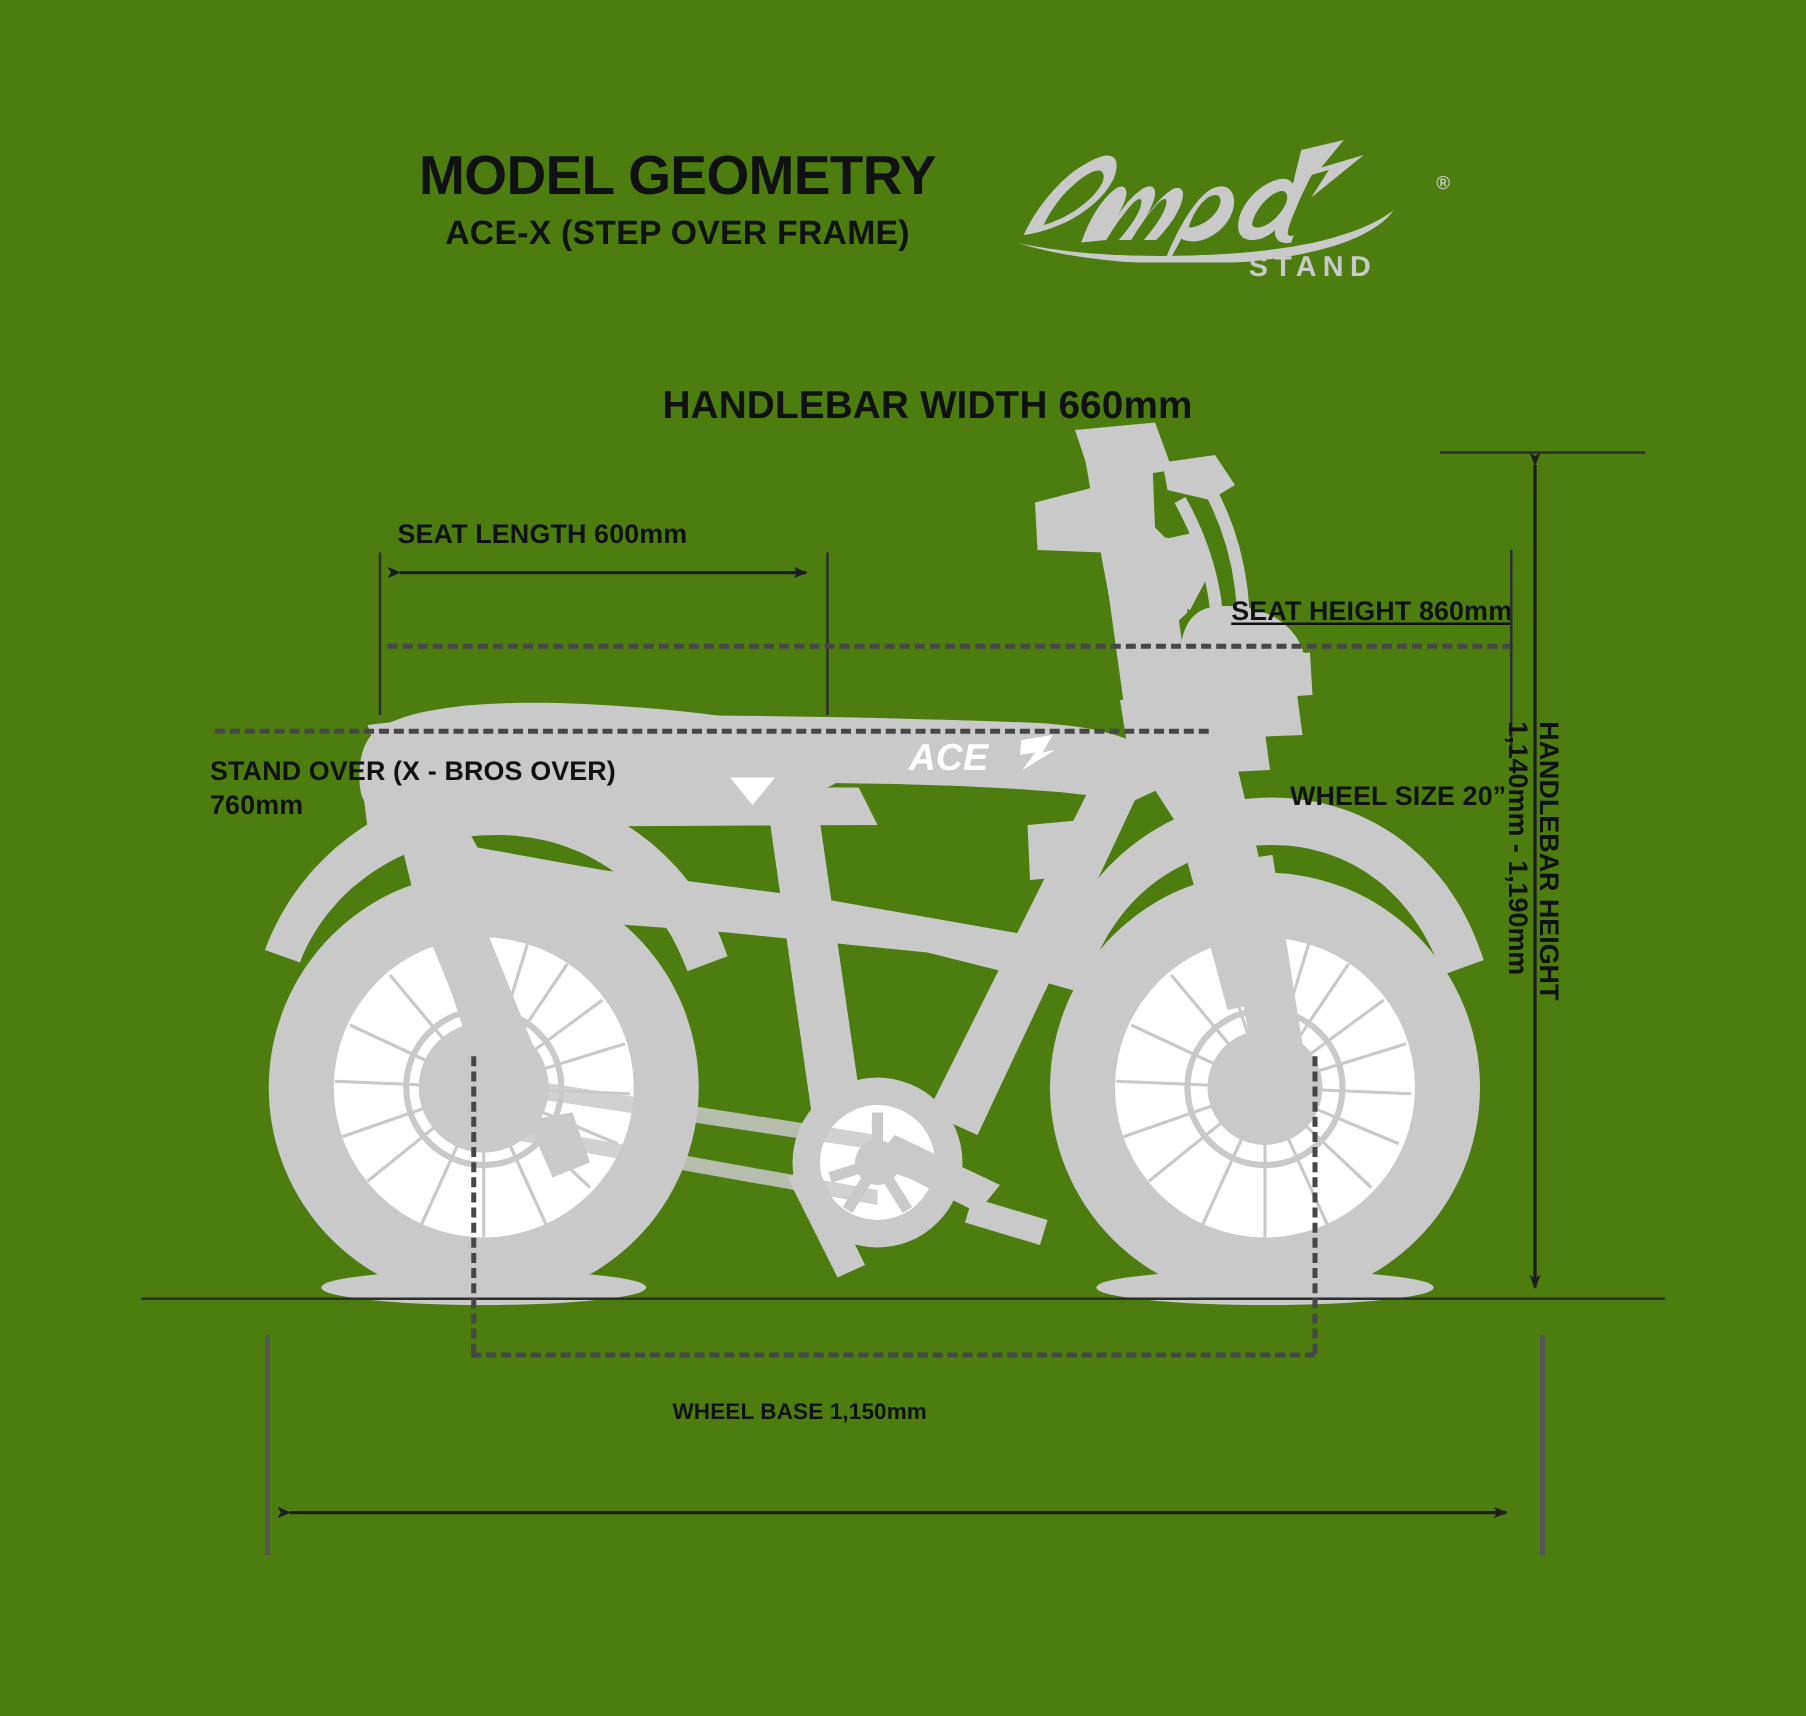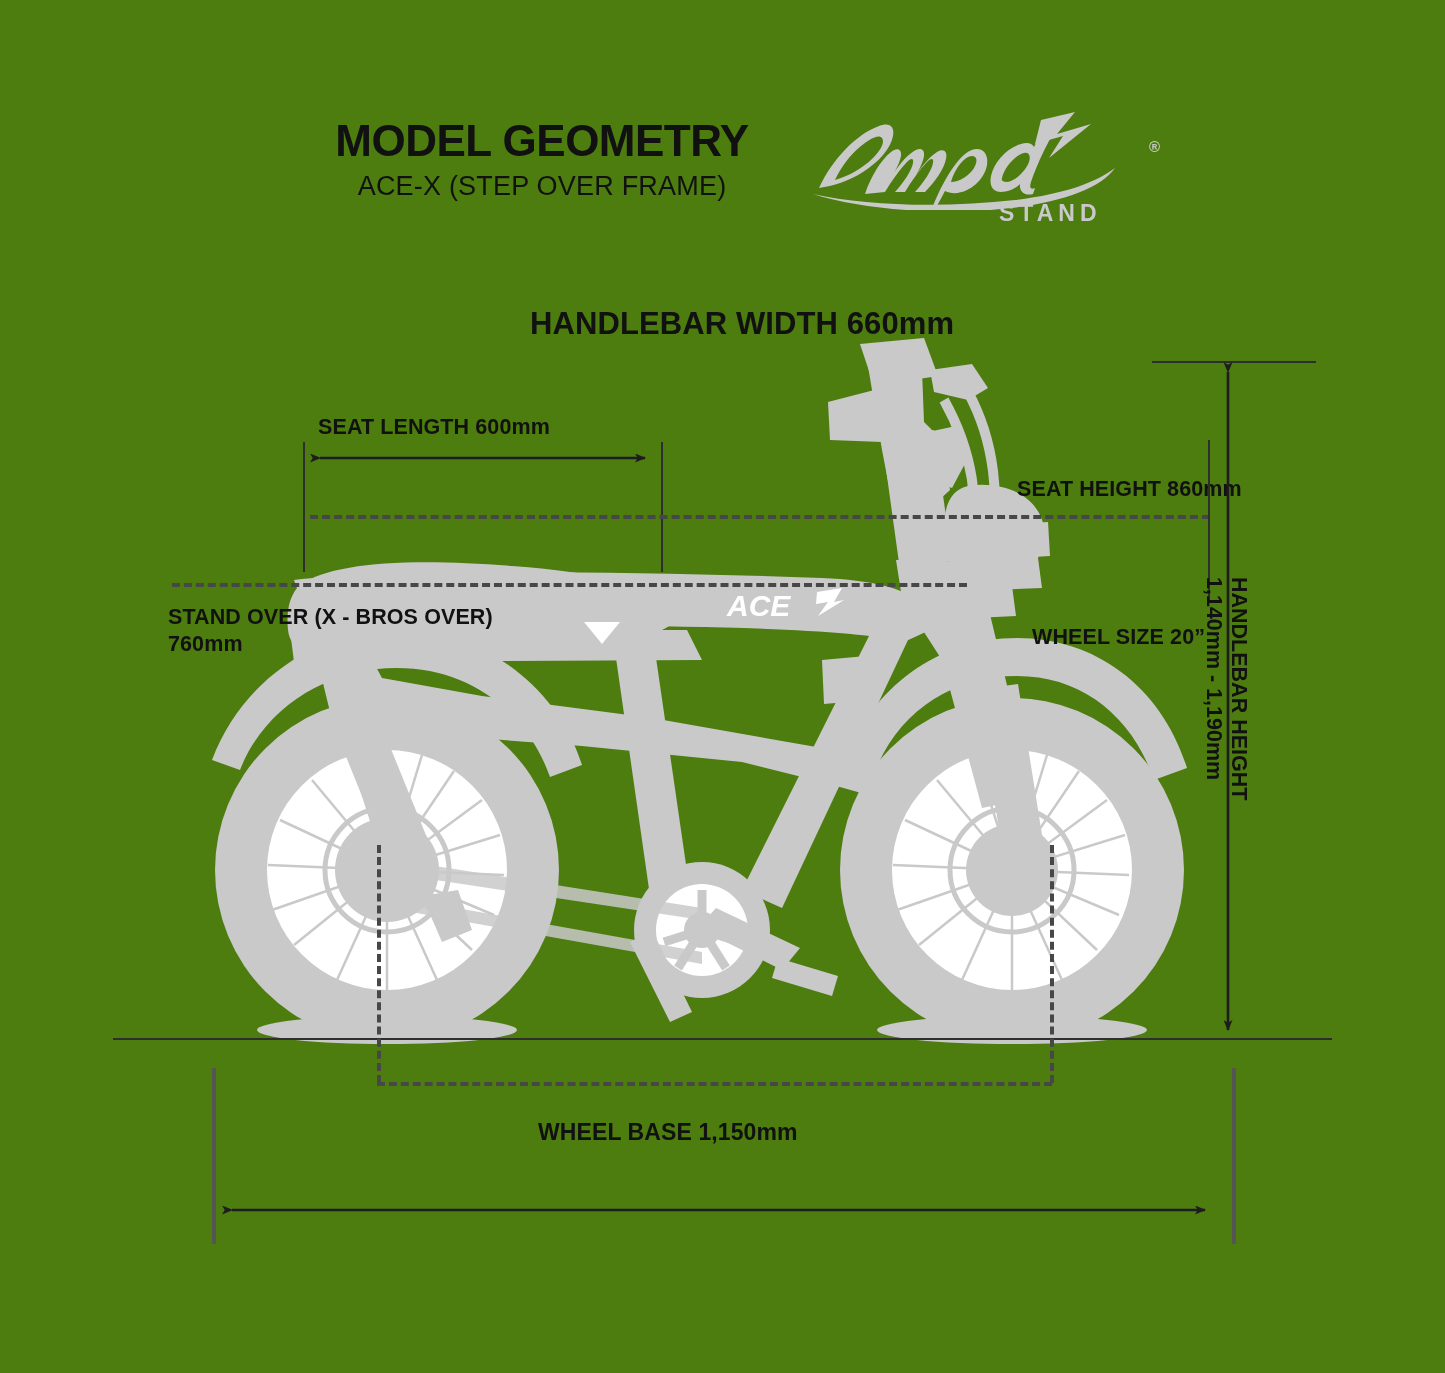--- a/index.html
+++ b/index.html
@@ -12,21 +12,21 @@
   #root { position: relative; width: 1445px; height: 1373px; background: #4d7c0f; }
 
   
   .header { position: absolute; left: 0; top: 0; width: 1445px; height: 230px; }
   .title-block { position: absolute; left: 282px; top: 118px; width: 520px; text-align: center; }
   .title-main {
     font-size: 44px; font-weight: bold; letter-spacing: -0.5px;
     color: #111111; line-height: 1.05; white-space: nowrap;
   }
   .title-sub {
-    font-size: 27px; font-weight: normal; letter-spacing: 0.2px;
+    font-size: 27px; font-weight: bold; letter-spacing: 0.2px;
     color: #111111; line-height: 1.2; margin-top: 6px; white-space: nowrap;
   }
   .logo-block { position: absolute; left: 805px; top: 116px; width: 360px; height: 110px; }
   .logo-word { position: absolute; left: 0; top: -6px; width: 340px; height: 100px; }
   .logo-reg {
     position: absolute; left: 344px; top: 22px;
     font-size: 15px; color: #c9c9c9; font-weight: bold;
   }
   .logo-bros {
     position: absolute; left: 194px; top: 84px;
@@ -34,24 +34,24 @@
   }
 
   
   .lbl {
     position: absolute; font-size: 21.5px; font-weight: bold;
     color: #111111; letter-spacing: 0.1px; white-space: nowrap; line-height: 1.25;
   }
 
   .lbl-handlebar-width { left: 530px; top: 305px; font-size: 31px; }
   .lbl-seat-length     { left: 318px; top: 414px; }
-  .lbl-seat-height     { left: 1017px; top: 476px; }
+  .lbl-seat-height     { left: 985px; top: 476px; text-decoration: underline; }
   .lbl-stand-over      { left: 168px; top: 604px; white-space: normal; width: 380px; }
   .lbl-wheel-size      { left: 1032px; top: 624px; }
-  .lbl-wheel-base      { left: 538px; top: 1118px; font-size: 23px; }
+  .lbl-wheel-base      { left: 538px; top: 1118px; font-size: 18px; }
   .lbl-overall-length  { left: 536px; top: 1233px; font-size: 23px; }
 
   .lbl-handlebar-height {
     position: absolute; left: 1251px; top: 577px;
     font-size: 21.5px; font-weight: bold; color: #111111;
     white-space: nowrap; line-height: 1.15;
     transform: rotate(90deg); transform-origin: left top;
     width: 300px;
   }
   .lbl-handlebar-height .ln2 { display: block; }

